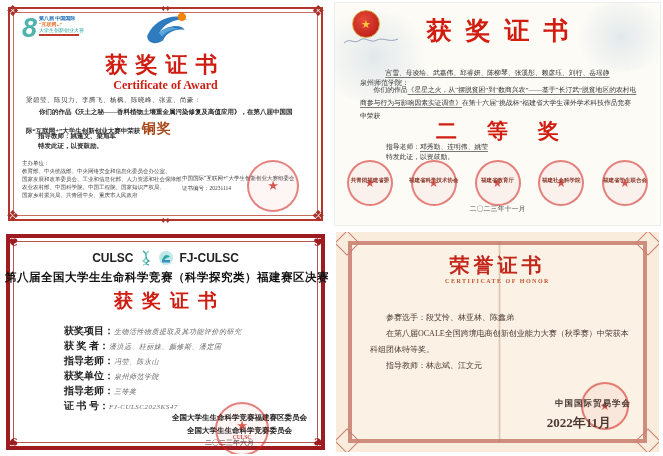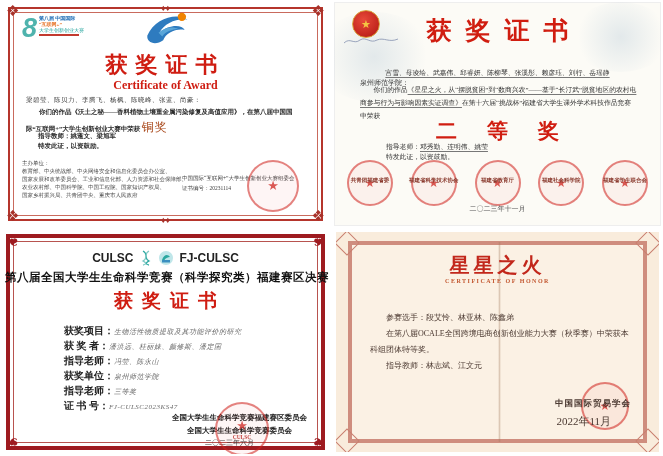--- a/index.html
+++ b/index.html
@@ -16,21 +16,21 @@
   .c1-logo8 .tx{display:flex;flex-direction:column;line-height:1.15;}
   .t1{font-size:5px;color:#1f6db5;font-weight:bold;}
   .t2{font-size:5px;color:#e8762c;font-weight:bold;}
   .t3{font-size:5px;color:#2aa7a0;}
   .t4{width:40px;height:2px;background:#c23a2f;margin-top:1px;}
   .c1-swoosh{position:absolute;left:50%;top:8px;transform:translateX(-50%);}
   .c1-title{position:absolute;left:0;right:0;top:48px;text-align:center;color:#cf1d12;font-size:22px;font-weight:bold;letter-spacing:8px;}
   .c1-sub{position:absolute;left:0;right:0;top:76px;text-align:center;color:#cf1d12;font-size:12px;font-weight:bold;}
   .c1-names{position:absolute;left:24px;top:94px;font-size:6.5px;color:#3a3a3a;letter-spacing:.5px;}
   .c1-body{position:absolute;left:24px;right:22px;top:104px;font-size:6.5px;font-weight:600;color:#2c2c2c;line-height:1.7;text-indent:2em;}
-  .c1-award{color:#a9491c;font-size:12px;font-weight:normal;letter-spacing:1px;}
+  .c1-award{color:#a9491c;font-size:14px;font-weight:bold;letter-spacing:1px;}
   .c1-adv{position:absolute;left:36px;top:130px;font-size:6.5px;font-weight:600;color:#2c2c2c;}
   .c1-close{position:absolute;left:36px;top:140px;font-size:6.5px;font-weight:600;color:#2c2c2c;}
   .c1-hosts{position:absolute;left:20px;top:158px;font-size:5.5px;color:#4a4a4a;line-height:1.45;}
   .c1-right{position:absolute;left:180px;top:172px;width:130px;font-size:5.5px;color:#3c3c3c;text-align:left;line-height:1.8;}
   
   .seal{border:2px solid rgba(205,35,30,.55);border-radius:50%;position:absolute;display:flex;align-items:center;justify-content:center;background:rgba(230,60,50,.05);}
   .seal .star{color:rgba(205,35,30,.75);}
   
   .cert2{left:334px;top:2px;width:327px;height:224px;background:#fcfbf6;box-shadow:inset 0 0 0 1px #eee;}
   .wm{position:absolute;border-radius:50%;background:radial-gradient(circle,rgba(160,185,205,.28),rgba(160,185,205,0) 70%);}
@@ -69,21 +69,21 @@
   
   .cert4{left:336px;top:232px;width:323px;height:220px;background:#f9ecdc;}
   .c4-frame{position:absolute;inset:9px 12px;border:1px solid #cf8d7e;box-shadow:0 0 0 2px #f9ecdc,0 0 0 3px #cf8d7e inset;background:#fbf1e4;}
   .c4-corner{position:absolute;width:16px;height:16px;border:1px solid #c97f6f;transform:rotate(45deg);}
   .c4-fold{position:absolute;left:50%;top:10px;bottom:10px;width:3px;background:linear-gradient(90deg,rgba(160,120,90,0),rgba(160,120,90,.35),rgba(160,120,90,0));}
   .c4-title{position:absolute;left:0;right:0;top:20px;text-align:center;color:#c2271b;font-size:20px;font-weight:bold;letter-spacing:4px;}
   .c4-sub{position:absolute;left:0;right:0;top:46px;text-align:center;color:#c2562f;font-size:6px;font-weight:bold;letter-spacing:1.5px;}
   .c4-body{position:absolute;left:34px;right:30px;top:78px;font-size:8px;color:#4c3a32;line-height:2.0;}
   .c4-body .ind{text-indent:2em;}
   .c4-org{position:absolute;right:28px;top:166px;font-size:8.5px;font-weight:bold;color:#4c3a32;letter-spacing:1px;}
-  .c4-date{position:absolute;right:48px;top:182px;font-size:11px;color:#4c3a32;}
+  .c4-date{position:absolute;right:48px;top:182px;font-size:13px;color:#4c3a32;font-weight:bold;}
   .c4-seal{right:30px;top:150px;width:44px;height:44px;}
   .c4-seal .star{font-size:12px;}
 </style>
 </head>
 <body>
 
 <div class="page">
 
   <div class="cert cert1">
     <div class="c1-frame"></div>
@@ -234,21 +234,21 @@
   </div>
 
   <div class="cert cert4">
     <div class="c4-frame"></div>
     <div class="c4-corner" style="left:2px;top:2px"></div>
     <div class="c4-corner" style="right:2px;top:2px"></div>
     <div class="c4-corner" style="left:2px;bottom:2px"></div>
     <div class="c4-corner" style="right:2px;bottom:2px"></div>
     <div class="c4-fold"></div>
 
-    <div class="c4-title">星星之火</div>
+    <div class="c4-title">荣誉证书</div>
     <div class="c4-sub">CERTIFICATE OF HONOR</div>
 
     <div class="c4-body">
       <div class="ind">参赛选手：段艾怜、林亚林、陈鑫弟</div>
       <div class="ind">在第八届OCALE全国跨境电商创新创业能力大赛（秋季赛）中荣获本科组团体特等奖。</div>
       <div class="ind">指导教师：林志斌、江文元</div>
     </div>
 
     <div class="seal c4-seal">
         <span class="star">★</span>

